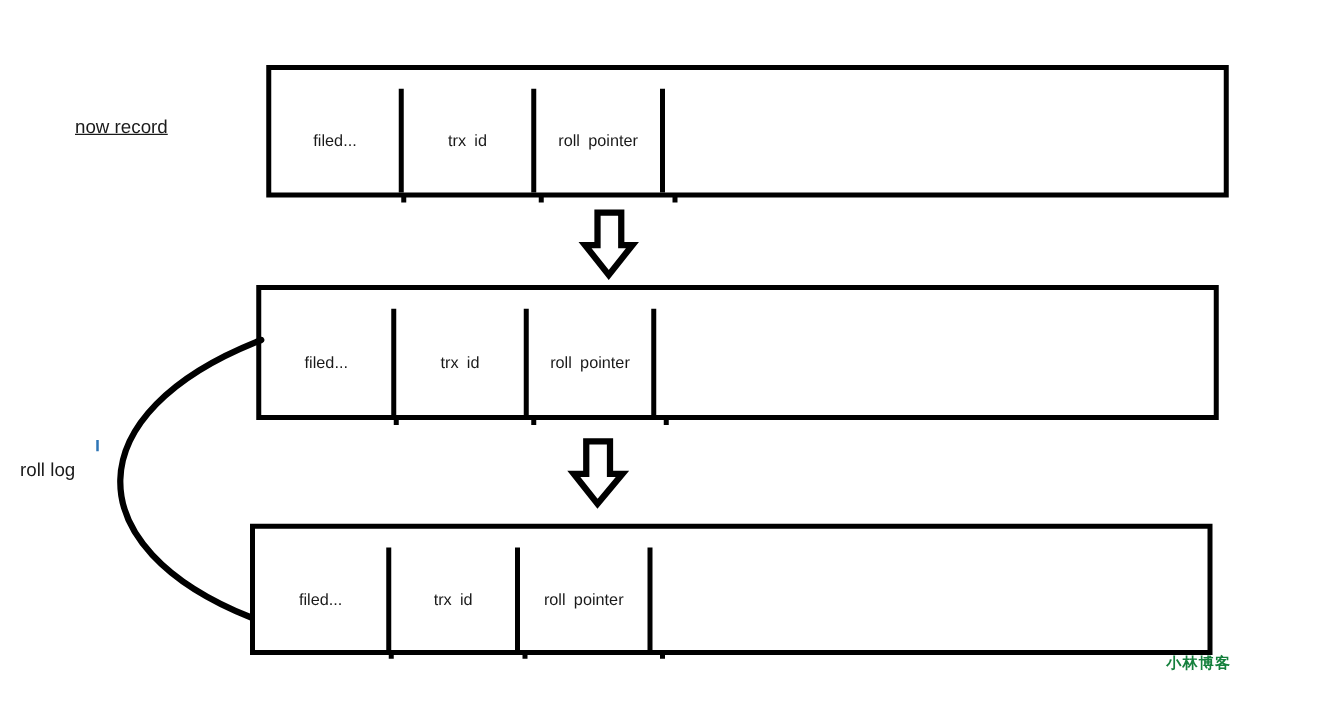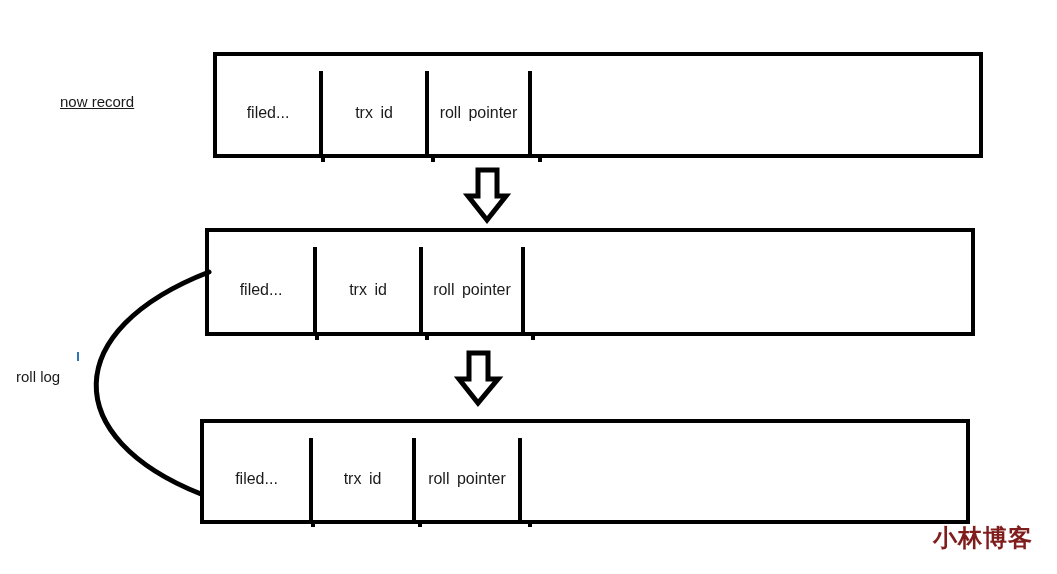--- a/index.html
+++ b/index.html
@@ -22,21 +22,21 @@
   }
   .row-0 { left: 213px; top: 52px;  width: 770px; height: 106px; grid-template-columns: 106px 106px 103px 1fr; }
   .row-1 { left: 205px; top: 228px; width: 770px; height: 108px; grid-template-columns: 108px 106px 102px 1fr; }
   .row-2 { left: 200px; top: 419px; width: 770px; height: 105px; grid-template-columns: 109px 103px 106px 1fr; }
 
   .cell {
     border-right: 4px solid #000;
     display: flex;
     align-items: center;
     justify-content: center;
-    font-size: 16px;
+    font-size: 13px;
     color: #1a1a1a;
     word-spacing: 3px;
     white-space: nowrap;
     margin-top: 15px;
   }
   .cell:last-child { border-right: none; }
 
   
   .diagram-label {
     position: absolute;
@@ -61,24 +61,24 @@
     left: 0; top: 0;
     width: 1057px; height: 574px;
     pointer-events: none;
     z-index: 5;
   }
 
   
   .watermark {
     position: absolute;
     left: 933px; top: 522px;
-    font-size: 24px;
+    font-size: 12px;
     font-weight: 700;
     letter-spacing: 1px;
-    color: #7f1d1d;
+    color: #15803d;
     z-index: 6;
     white-space: nowrap;
   }
 </style>
 </head>
 <body>
 
 <div class="canvas">
 
   <div class="record-row row-0">

